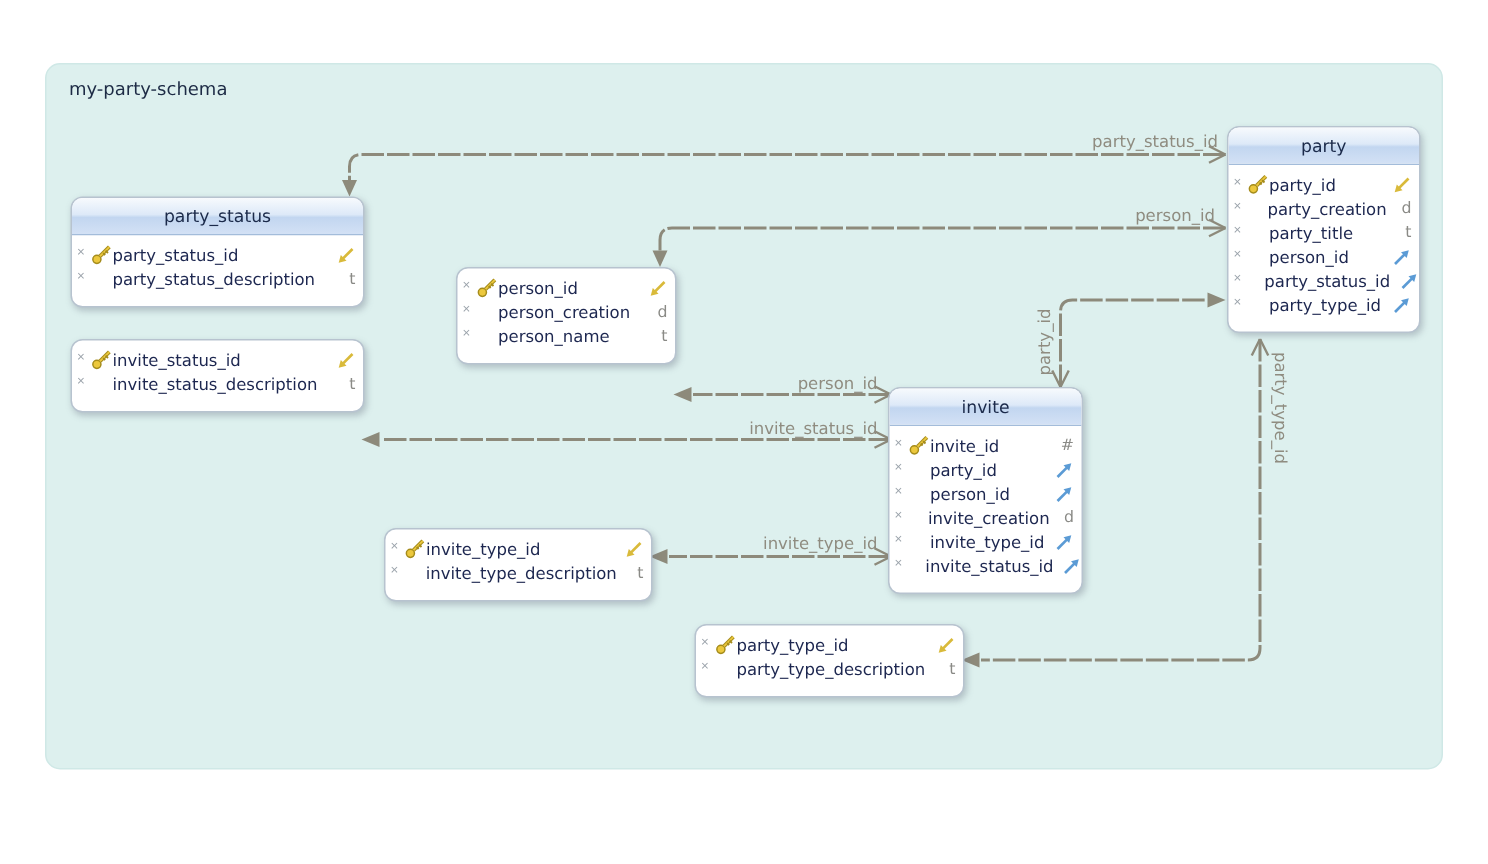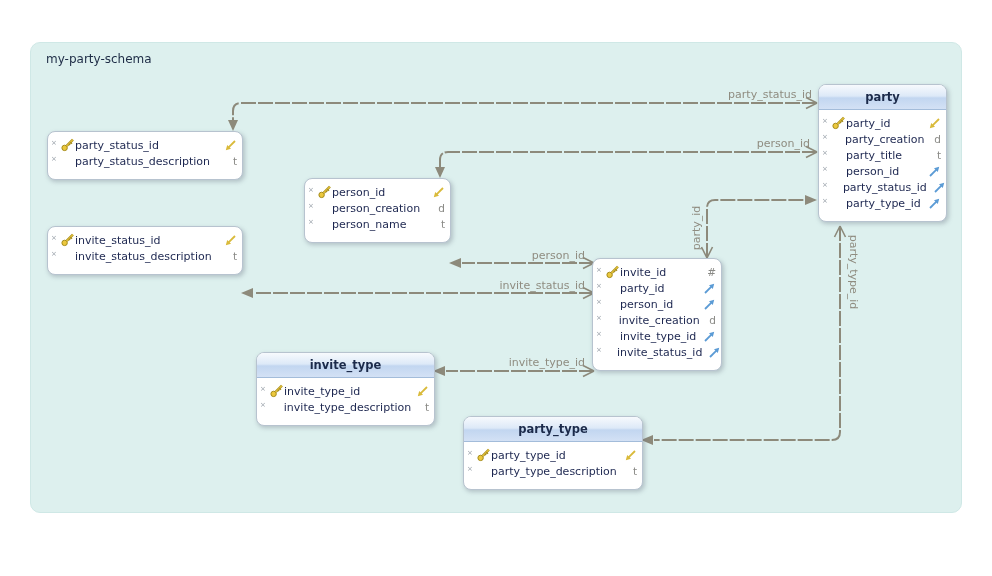--- a/index.html
+++ b/index.html
@@ -11,21 +11,21 @@
   #rels{position:absolute;left:0;top:0;width:992px;height:576px;pointer-events:none;}
   .rel-line{stroke:#8d8a7b;stroke-width:2;fill:none;stroke-dasharray:15 2;stroke-linejoin:round;}
   .rel-head{fill:#8d8a7b;stroke:none;}
   .rel-open{stroke:#8d8a7b;stroke-width:1.6;fill:none;}
   .rlabel{position:absolute;font-size:11px;color:#8f8c80;white-space:nowrap;}
   .rlabel.vert{transform-origin:center center;}
   .table{position:absolute;background:#ffffff;border:1px solid #b7c3cf;border-radius:8px;
          box-shadow:1.5px 2px 4px rgba(100,110,125,.35);font-size:11px;}
   .thead{height:24px;line-height:24px;text-align:center;font-size:11.5px;color:#1b2a4a;
          border-radius:7px 7px 0 0;border-bottom:1px solid #a3bcda;
-         background:linear-gradient(180deg,#f7fafd 0%,#dde9f8 46%,#c2d6f0 54%,#d3e1f5 100%);font-weight:bold;}
+         background:linear-gradient(180deg,#f7fafd 0%,#dde9f8 46%,#c2d6f0 54%,#d3e1f5 100%);}
   .tbody{padding:5px 5px 10px 3px;}
   .row{height:16px;display:flex;align-items:center;white-space:nowrap;}
   .nn{width:9px;font-size:7px;color:#99a1a9;line-height:8px;align-self:flex-start;padding-top:2px;}
   .keyc{width:15px;height:14px;flex:0 0 15px;}
   .cname{color:#1d2750;flex:1;padding-right:6px;}
   .ctype{color:#8a8a86;font-size:10.5px;width:12px;text-align:right;}
   .cicon{width:13px;height:13px;flex:0 0 13px;}
   svg.icn{display:block;width:13px;height:13px;}
   #defs{position:absolute;width:0;height:0;overflow:hidden;}
 </style>
@@ -94,20 +94,21 @@
 
   <div class="rlabel" style="left:682px;top:88px;width:130px;text-align:right">party_status_id</div>
   <div class="rlabel" style="left:682px;top:137px;width:128px;text-align:right">person_id</div>
   <div class="rlabel vert" style="left:657px;top:221px;width:80px;height:14px;text-align:center;transform:rotate(-90deg)">party_id</div>
   <div class="rlabel" style="left:455px;top:249px;width:130px;text-align:right">person_id</div>
   <div class="rlabel" style="left:455px;top:279px;width:130px;text-align:right">invite_status_id</div>
   <div class="rlabel" style="left:455px;top:356px;width:130px;text-align:right">invite_type_id</div>
   <div class="rlabel vert" style="left:812px;top:265px;width:82px;height:14px;text-align:center;transform:rotate(90deg)">party_type_id</div>
 
   <div class="table" style="left:47px;top:131px;width:194px">
+    <div class="thead">party_status</div>
     <div class="tbody">
       <div class="row">
         <span class="nn">×</span>
         <span class="keyc">
             <svg class="icn" style="width:15px;height:14px">
               <use href="#ic-key"></use>
             </svg>
           </span>
         <span class="cname">party_status_id</span>
         <span class="cicon">
@@ -175,20 +176,21 @@
       <div class="row">
         <span class="nn">×</span>
         <span class="keyc"></span>
         <span class="cname">person_name</span>
         <span class="ctype">t</span>
       </div>
     </div>
   </div>
 
   <div class="table" style="left:592px;top:258px;width:128px">
+    <div class="thead">invite</div>
     <div class="tbody">
       <div class="row">
         <span class="nn">×</span>
         <span class="keyc">
             <svg class="icn" style="width:15px;height:14px">
               <use href="#ic-key"></use>
             </svg>
           </span>
         <span class="cname">invite_id</span>
         <span class="ctype">#</span>
@@ -236,21 +238,20 @@
         <span class="cicon">
             <svg class="icn">
               <use href="#ic-arrow-out"></use>
             </svg>
           </span>
       </div>
     </div>
   </div>
 
   <div class="table" style="left:256px;top:352px;width:177px">
-    <div class="thead">invite_type</div>
     <div class="tbody">
       <div class="row">
         <span class="nn">×</span>
         <span class="keyc">
             <svg class="icn" style="width:15px;height:14px">
               <use href="#ic-key"></use>
             </svg>
           </span>
         <span class="cname">invite_type_id</span>
         <span class="cicon">
@@ -262,21 +263,20 @@
       <div class="row">
         <span class="nn">×</span>
         <span class="keyc"></span>
         <span class="cname">invite_type_description</span>
         <span class="ctype">t</span>
       </div>
     </div>
   </div>
 
   <div class="table" style="left:463px;top:416px;width:178px">
-    <div class="thead">party_type</div>
     <div class="tbody">
       <div class="row">
         <span class="nn">×</span>
         <span class="keyc">
             <svg class="icn" style="width:15px;height:14px">
               <use href="#ic-key"></use>
             </svg>
           </span>
         <span class="cname">party_type_id</span>
         <span class="cicon">

